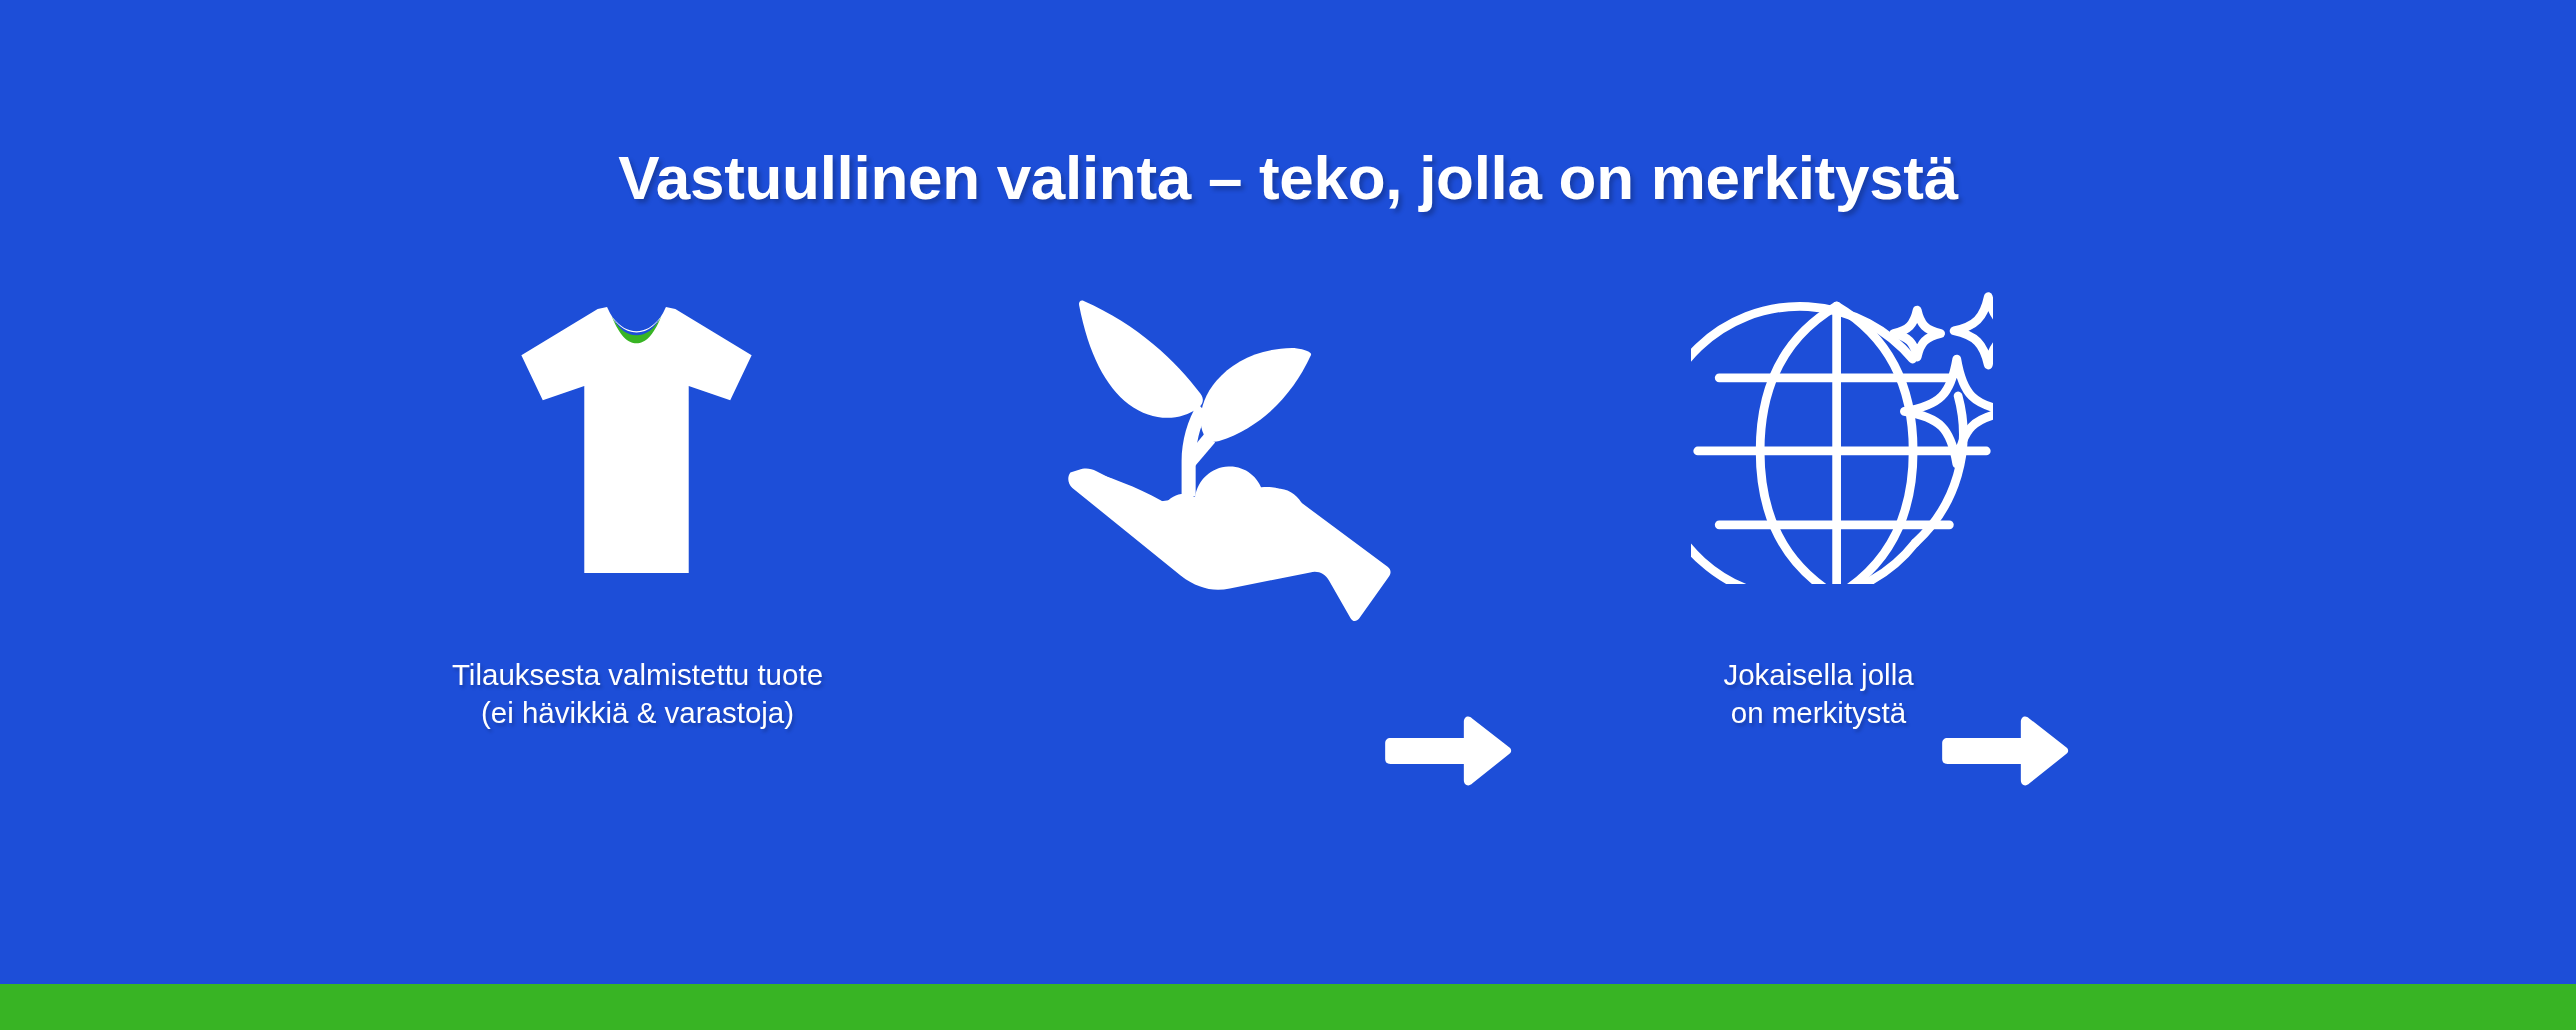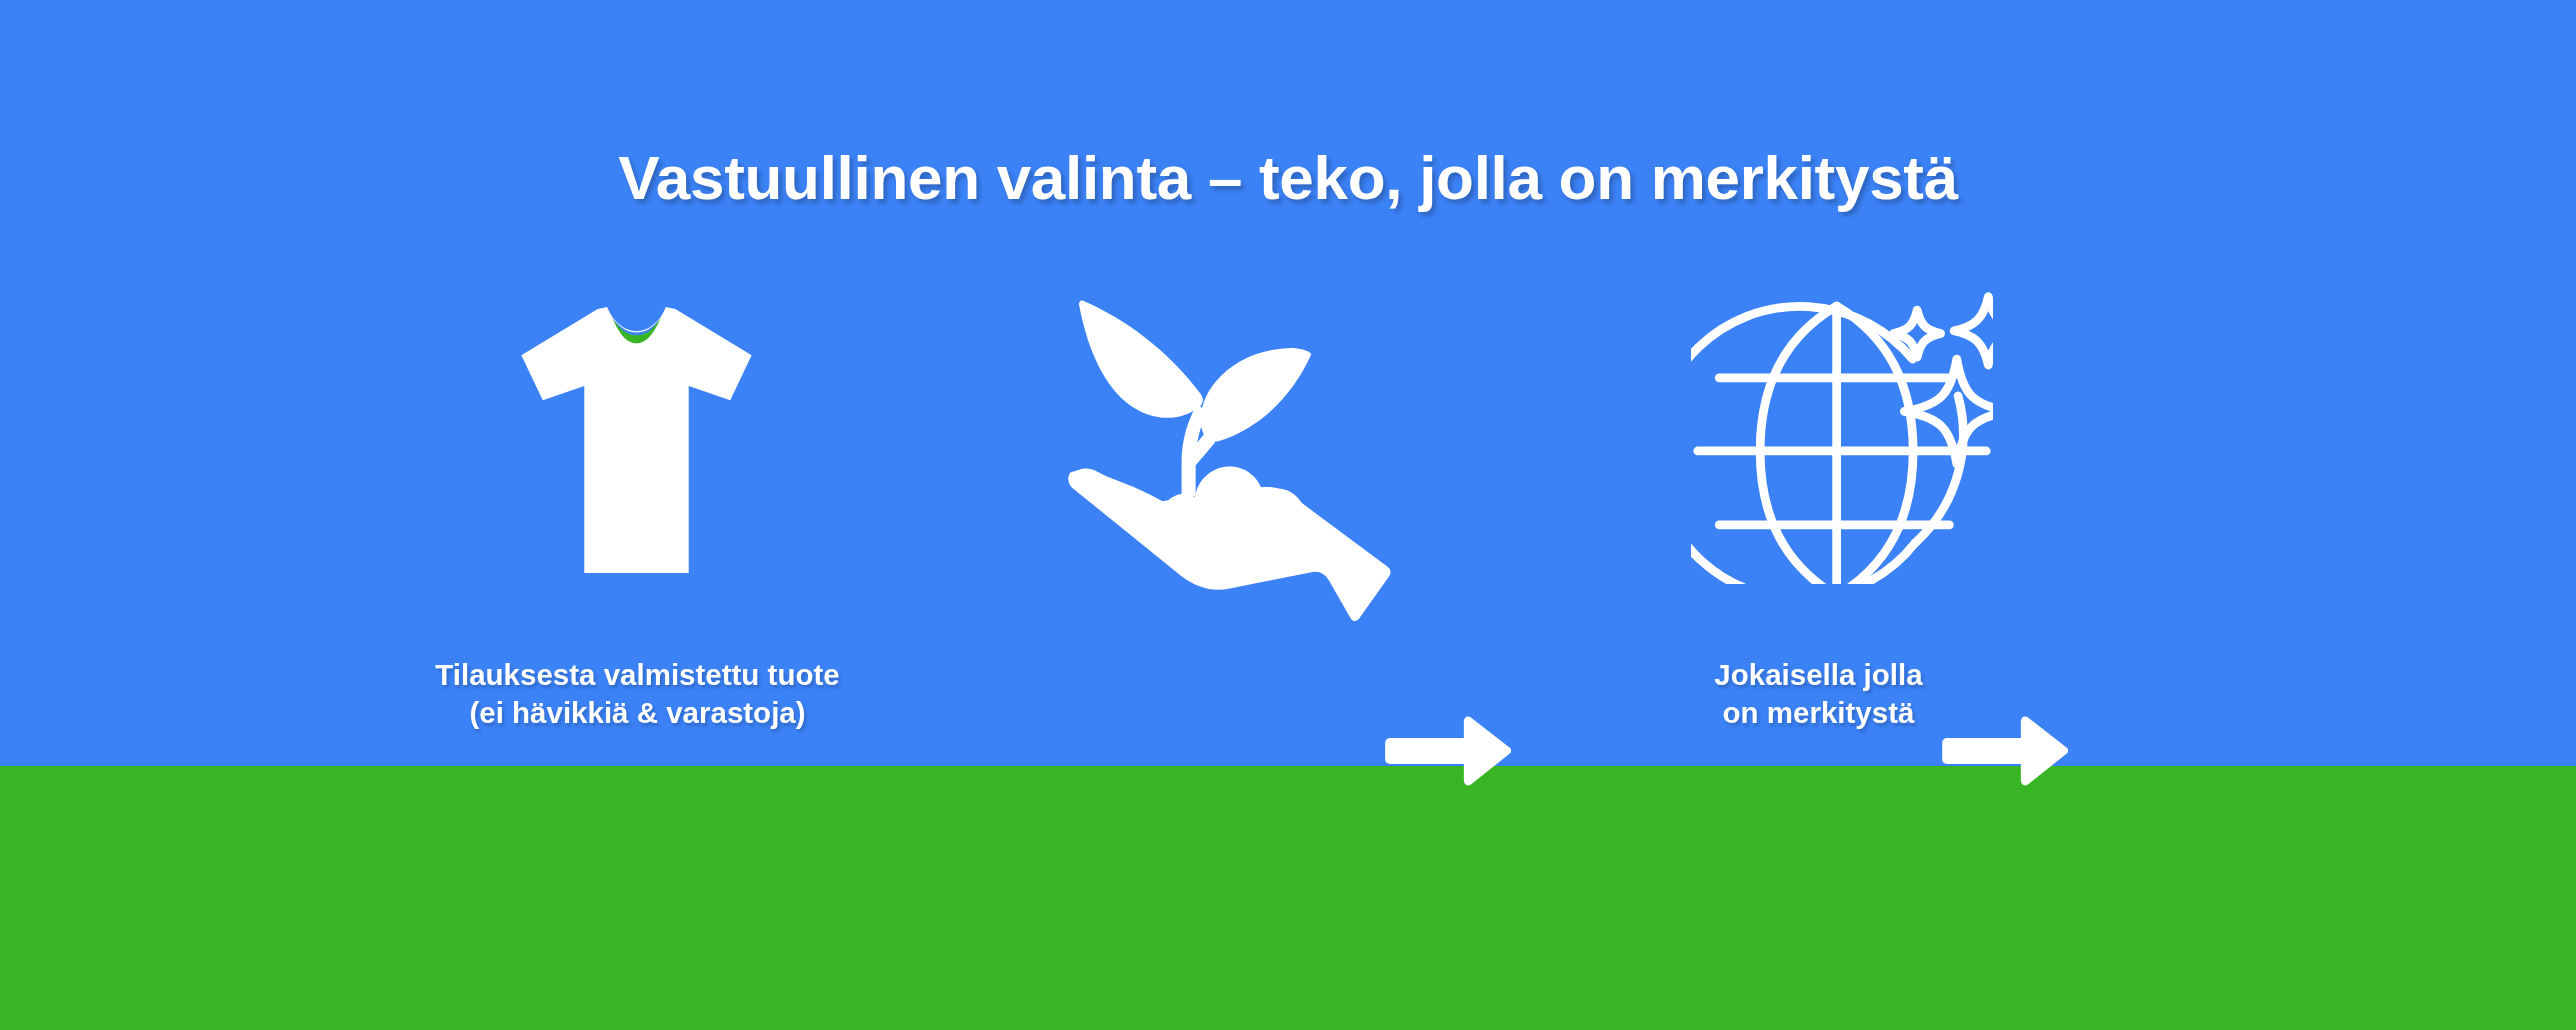--- a/index.html
+++ b/index.html
@@ -13,22 +13,22 @@
 
   body {
     background:#38b424;
     font-family:"Liberation Sans", sans-serif;
     -webkit-font-smoothing:antialiased;
   }
 
   .banner {
     position:relative;
     width:2576px;
-    height:766px;
-    background:#3b82f6;
+    height:984px;
+    background:#1d4ed8;
   }
 
   
   .title {
     position:absolute;
     top:142px;
     left:0;
     width:2576px;
     text-align:center;
     font-size:62px;
@@ -83,21 +83,21 @@
     top:6.7px;
   }
 
   .caption {
     position:absolute;
     top:388px;
     left:-80px;
     width:577px;
     text-align:center;
     font-size:29.5px;
-    font-weight:700;
+    font-weight:400;
     line-height:1.28;
     color:#ffffff;
     text-shadow:2px 2.7px 3.4px rgba(0,0,0,0.2);
   }
   .caption .line { display:block; white-space:nowrap; }
 
   
   .arrow {
     position:absolute;
     top:448px;

